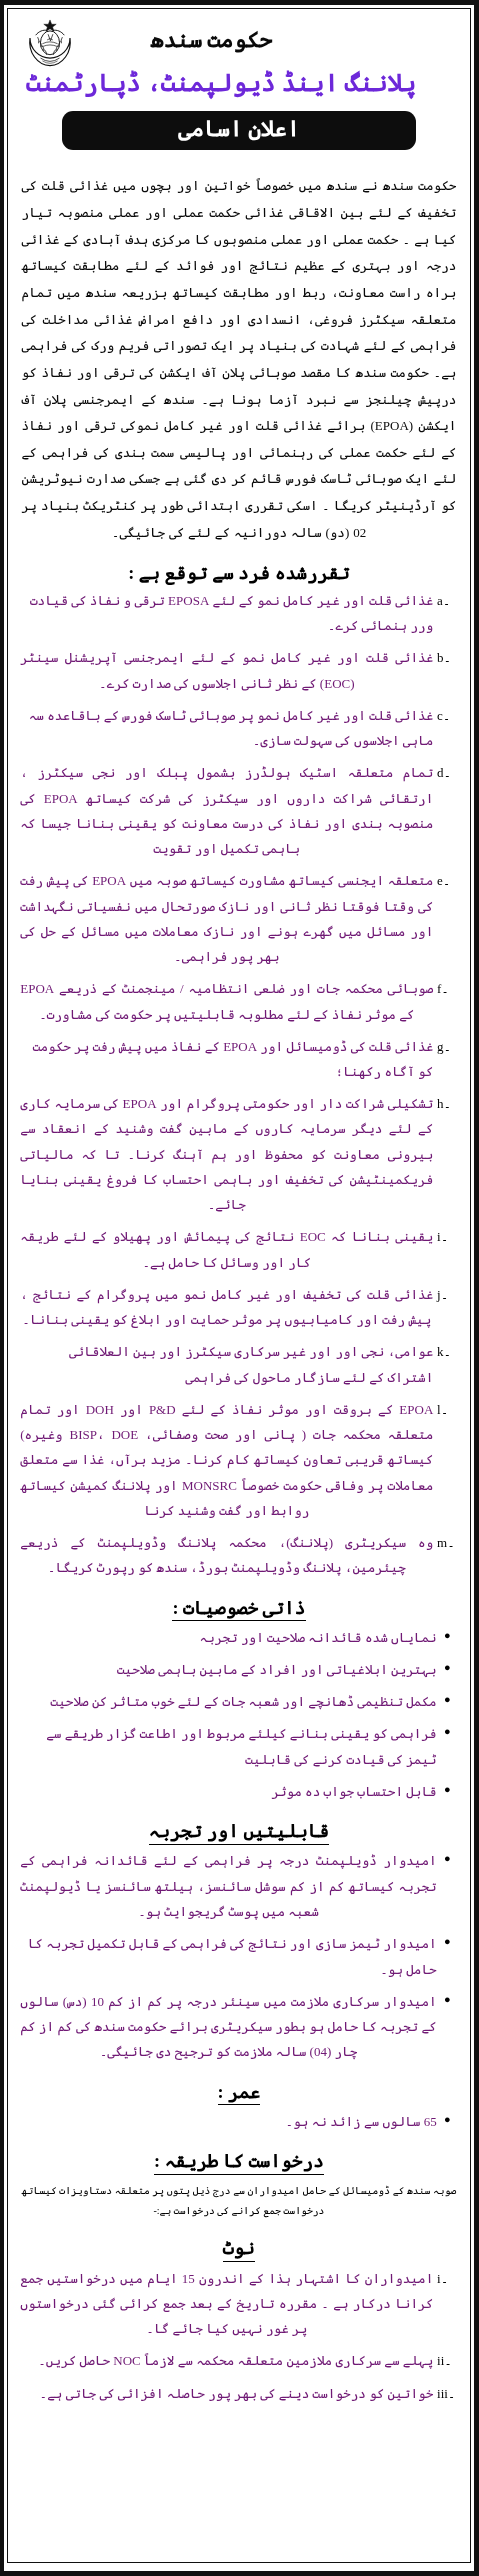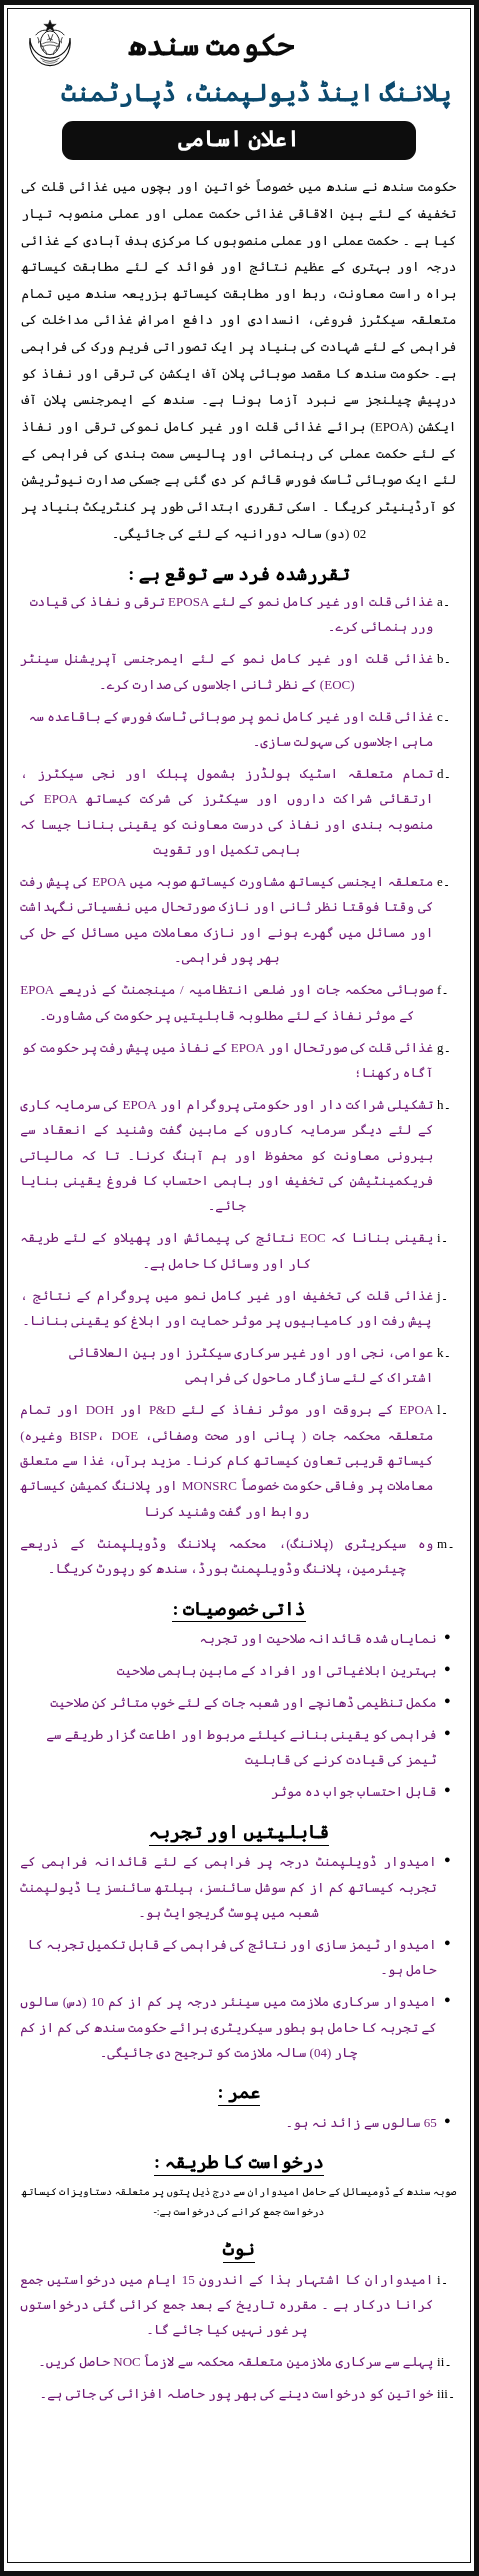--- a/index.html
+++ b/index.html
@@ -36,34 +36,34 @@
   }
   .emblem {
     position: absolute;
     top: 1.2px;
     left: 8.6px;
     width: 48px;
     height: 50px;
   }
   .gov-title {
     text-align: center;
-    font-size: 30px;
+    font-size: 22px;
     font-weight: bold;
     letter-spacing: 0;
     line-height: 1.25;
     padding: 8.6px 61px 0 6.1px;
     color: #0a0a0a;
   }
   .dept-title {
-    text-align: right;
+    text-align: left;
     font-size: 24.4px;
     font-weight: bold;
     line-height: 1.3;
     padding: 13.4px 8.6px 0 8.6px;
-    color: #0c4a6e;
+    color: #6d28d9;
   }
   .banner-wrap {
     display: flex;
     justify-content: center;
     margin-top: 12.2px;
   }
   .banner {
     background: #0d0d0d;
     color: #ffffff;
     font-size: 22px;
@@ -232,21 +232,21 @@
       <li class="li-row">
         <span class="li-marker">e۔</span>
         <span class="li-text">متعلقہ ایجنسی کیساتھ مشاورت کیساتھ صوبہ میں EPOA کی پیش رفت کی وقتا فوقتا نظر ثانی اور نازک صورتحال میں نفسیاتی نگہداشت اور مسائل میں گھرے ہونے اور نازک معاملات میں مسائل کے حل کی بھر پور فراہمی۔</span>
       </li>
       <li class="li-row">
         <span class="li-marker">f۔</span>
         <span class="li-text">صوبائی محکمہ جات اور ضلعی انتظامیہ / مینجمنٹ کے ذریعے EPOA کے موثر نفاذ کے لئے مطلوبہ قابلیتیں پر حکومت کی مشاورت۔</span>
       </li>
       <li class="li-row">
         <span class="li-marker">g۔</span>
-        <span class="li-text single">غذائی قلت کی صورتحال اور EPOA کے نفاذ میں پیش رفت پر حکومت کو آگاہ رکھنا؛</span>
+        <span class="li-text single">غذائی قلت کی ڈومیسائل اور EPOA کے نفاذ میں پیش رفت پر حکومت کو آگاہ رکھنا؛</span>
       </li>
       <li class="li-row">
         <span class="li-marker">h۔</span>
         <span class="li-text">تشکیلی شراکت دار اور  حکومتی پروگرام اور EPOA کی سرمایہ کاری کے لئے دیگر سرمایہ کاروں کے مابین گفت وشنید کے انعقاد سے بیرونی معاونت کو محفوظ اور ہم آہنگ کرنا۔ تا کہ مالیاتی فریکمینٹیشن کی تخفیف اور باہمی احتساب کا فروغ یقینی بنایا جائے۔</span>
       </li>
       <li class="li-row">
         <span class="li-marker">i۔</span>
         <span class="li-text">یقینی بنانا کہ EOC نتائج کی پیمائش اور پھیلاو کے لئے طریقہ کار اور وسائل کا حامل ہے۔</span>
       </li>
       <li class="li-row">

